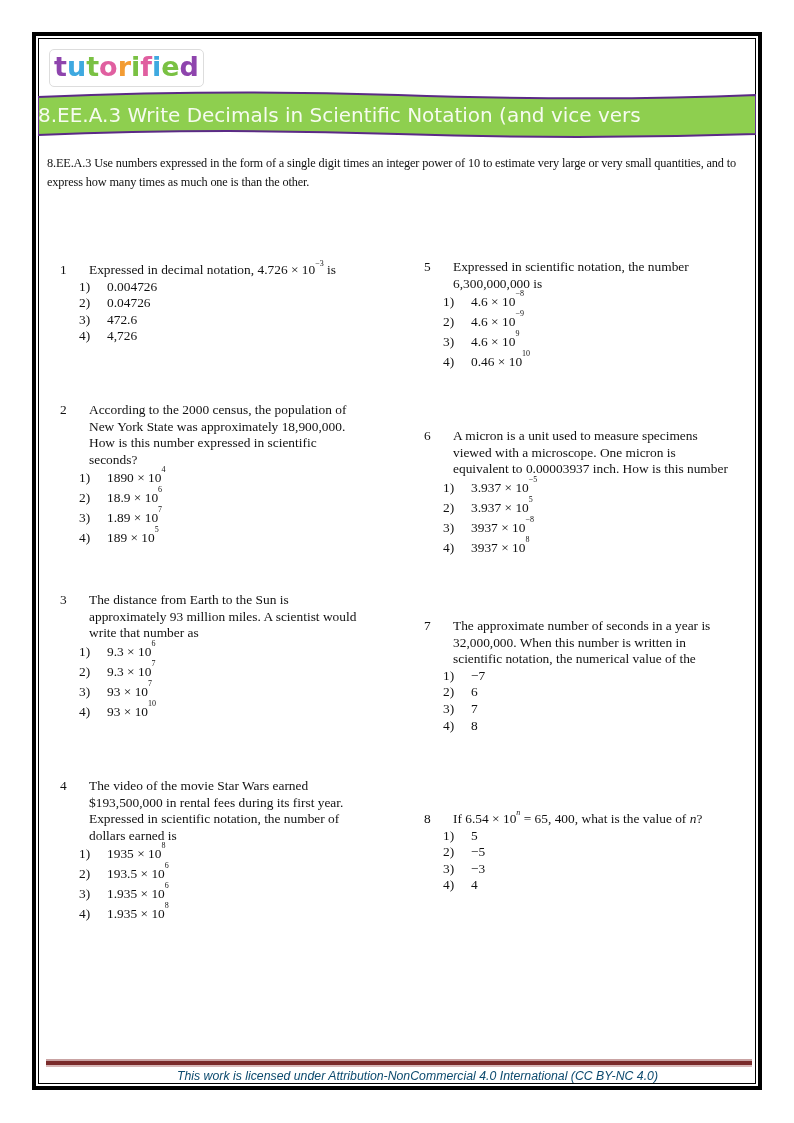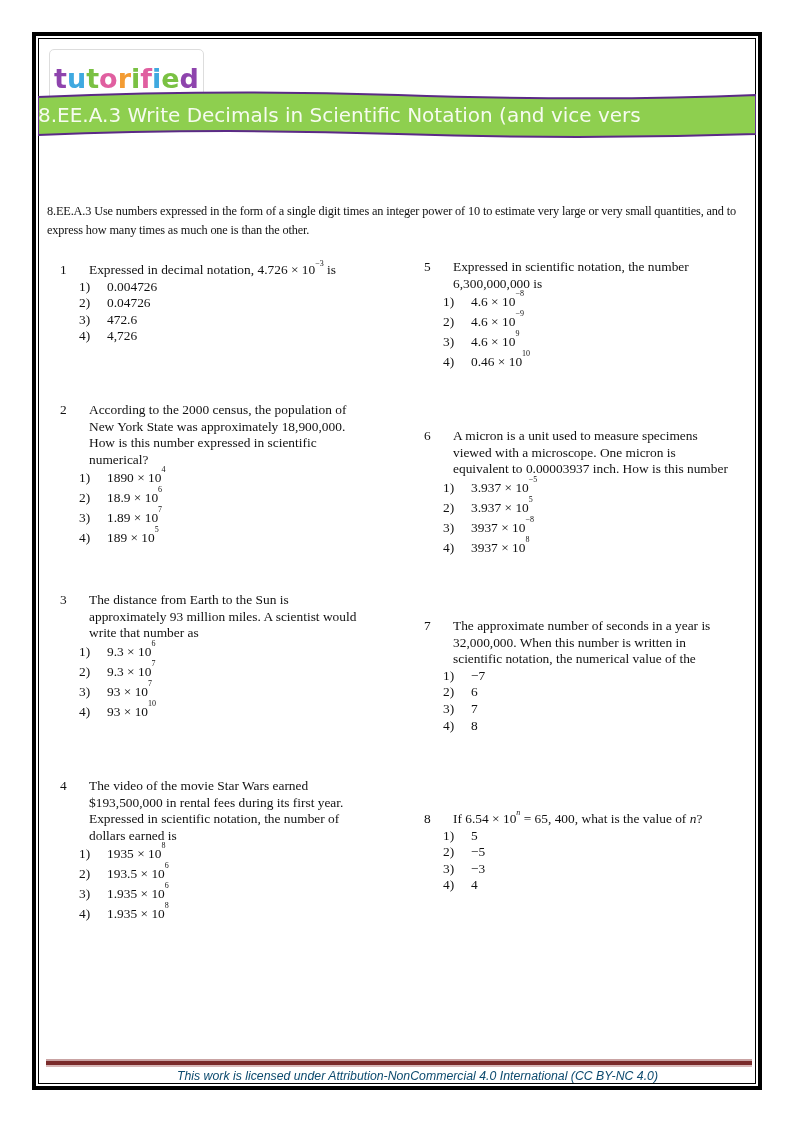--- a/index.html
+++ b/index.html
@@ -1,28 +1,28 @@
 <!DOCTYPE html>
 <html><head>
 <meta charset="utf-8">
 <style>
   html, body { margin:0; padding:0; background:#ffffff; }
   body { width:794px; height:1123px; position:relative; overflow:hidden; font-family:"Liberation Serif", serif; color:#111; }
 
   .outer-border { position:absolute; left:32px; top:32px; width:730px; height:1058px; border:4px solid #000; box-sizing:border-box; }
   .inner-border { position:absolute; left:38px; top:38px; width:718px; height:1046px; border:1px solid #000; box-sizing:border-box; }
 
-  .logo { position:absolute; left:49px; top:49px; height:36px; padding:12px 4px; border:1px solid #ddd; border-radius:5px; font-family:"DejaVu Sans", sans-serif; font-weight:bold; font-size:27px; line-height:34px; letter-spacing:0px; }
+  .logo { position:absolute; left:49px; top:49px; height:36px; padding:0 4px; border:1px solid #ddd; border-radius:5px; font-family:"DejaVu Sans", sans-serif; font-weight:bold; font-size:27px; line-height:34px; letter-spacing:0px; }
   .logo span { display:inline-block; }
 
   .banner { position:absolute; left:38px; top:90px; width:718px; height:50px; overflow:hidden; }
   .banner svg { position:absolute; left:0; top:0; }
   .banner-title { position:absolute; left:0; top:8px; white-space:nowrap; font-family:"DejaVu Sans", sans-serif; font-size:20px; color:#f6fbef; line-height:34px; }
 
-  .standard { position:absolute; left:47px; top:154px; width:700px; font-size:12.3px; line-height:18.5px; letter-spacing:-0.15px;margin-top:48px; }
+  .standard { position:absolute; left:47px; top:154px; width:700px; font-size:12.3px; line-height:18.5px; letter-spacing:-0.15px; }
 
   .q { position:absolute; font-size:13.4px; line-height:16.6px; }
   .q .num { position:absolute; left:0; top:0; }
   .q .stem { margin-left:29px; }
   .q .choice { margin-left:19px; display:flex; }
   .q .choice .cl { width:28px; }
   .q sup { font-size:8px; vertical-align:top; position:relative; top:-2px; line-height:8px; }
   .q .choice.tall { height:20px; line-height:20px; }
 
   .footer-rule-1 { position:absolute; left:46px; top:1059px; width:706px; height:3px; background:#c9a3a3; }
@@ -69,21 +69,21 @@
       <span>4,726</span>
     </div>
 </div>
 
 <div class="q" style="left:60px; top:402px; width:330px;">
   <span class="num">2</span>
   <div class="stem">
     <div>According to the 2000 census, the population of</div>
     <div>New York State was approximately 18,900,000.</div>
     <div>How is this number expressed in scientific</div>
-    <div>numerical?</div>
+    <div>seconds?</div>
   </div>
   <div class="choice tall">
       <span class="cl">1)</span>
       <span>1890 × 10</span>
       <sup>4</sup>
     </div>
   <div class="choice tall">
       <span class="cl">2)</span>
       <span>18.9 × 10</span>
       <sup>6</sup>

